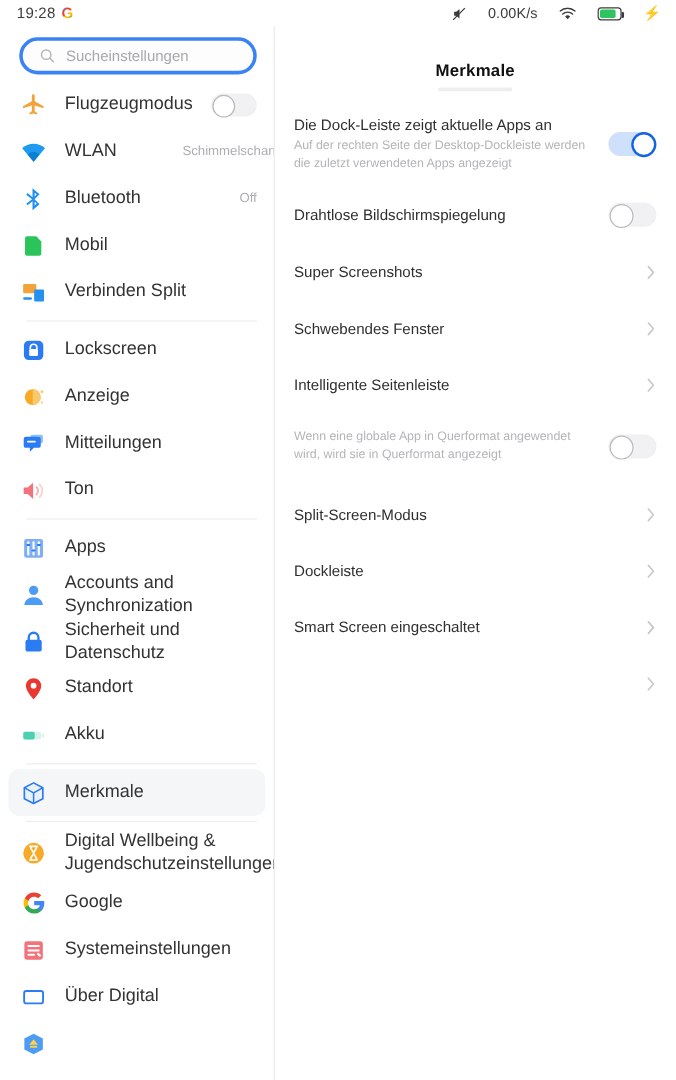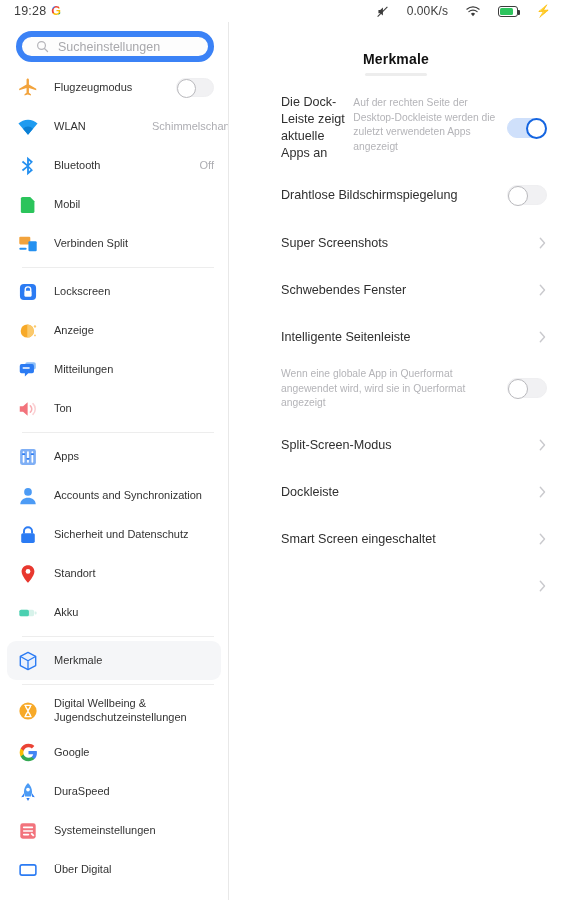--- a/index.html
+++ b/index.html
@@ -35,55 +35,55 @@
 
   
   .body-wrap { position: absolute; top: 22px; left: 0; width: 563px; height: 878px; display: flex; }
   .sidebar { width: 229px; height: 878px; background:#fff; position: relative;
              border-right: 1px solid #e8e8e8; overflow: hidden; }
   .content { flex: 1; height: 878px; background:#fff; position: relative; overflow: hidden; }
 
   
   .search-box {
     margin: 9px 14px 6px 16px; height: 31px;
-    border: 6px solid #3b82f6; border-radius: 16px; background:#fdfdfd;
+    border: 3px solid #3b82f6; border-radius: 16px; background:#fdfdfd;
     display:flex; align-items:center; gap:9px; padding: 0 14px;
   }
   .search-ph { font-size: 12.5px; color:#a8a8ac; }
   .mag { width:13px; height:13px; flex:none; }
 
   
   .srow {
     display:flex; align-items:center; height:39px; padding-left: 16px; padding-right: 14px;
     position: relative; cursor: default;
   }
   .srow.tall { height: 44px; }
   .srow.sel { background:#f5f6f8; border-radius: 9px; margin: 0 7px 0 7px; padding-left: 9px; }
   .srow .ico { width: 24px; height: 24px; flex:none; display:flex; align-items:center; justify-content:center; }
-  .srow .lbl { margin-left: 14px; font-size: 11px; color:#333; line-height:1.25; }
+  .srow .lbl { margin-left: 14px; font-size: 15px; color:#333; line-height:1.25; }
   .srow .val { margin-left:auto; font-size:11px; color:#adadb2; text-align:right; line-height:1.25; max-width:62px; }
   .srow .val.one { max-width:none; }
   .sdiv { height:1px; background:#ededed; margin: 4px 14px 4px 22px; }
 
   
   .tgl { margin-left:auto; width:38px; height:19px; border-radius:10px; background:#f1f1f3;
          border:1px solid #efeff1; position:relative; flex:none; }
   .tgl .knob { position:absolute; left:0px; top:-0.5px; width:19px; height:19px; border-radius:50%;
                background:#fff; border:1.6px solid #b9b9bd; }
 
   
   .page-title-wrap { text-align:center; padding-top: 28px; }
   .page-title { font-size:14px; font-weight:bold; color:#111; letter-spacing:.2px; display:inline-block; }
   .title-underline { width:62px; height:3px; background:#ededed; border-radius:2px; margin: 5px auto 0; }
 
   .crow {
     display:flex; align-items:center; min-height: 38px;
     padding: 0 16px 0 16px; position: relative;
   }
-  .crow .ctexts { display:flex; flex-direction:row; justify-content:center; padding-right:10px;margin-left:36px; }
+  .crow .ctexts { display:flex; flex-direction:column; justify-content:center; padding-right:10px; }
   .crow .ctitle { font-size:12.6px; color:#2f2f2f; line-height:1.35; }
   .crow .csub { font-size:10.3px; color:#b4b4b8; line-height:1.42; margin-top:2px; max-width:250px; }
   .crow .right { margin-left:auto; display:flex; align-items:center; flex:none; }
 
   .chev { width:9px; height:14px; }
   .chev path { stroke:#c9c9cd; stroke-width:1.6; fill:none; stroke-linecap:round; stroke-linejoin:round; }
 
   
   .ctgl { width:40px; height:20px; border-radius:11px; position:relative; flex:none; }
   .ctgl.off { background:#f1f1f3; border:1px solid #efeff1; }
@@ -326,31 +326,20 @@
           <svg width="21" height="21" viewBox="0 0 24 24">
             <path d="M21.6 12.2c0-.7-.06-1.4-.18-2.05H12v3.9h5.4a4.6 4.6 0 0 1-2 3v2.5h3.25c1.9-1.75 3-4.33 3-7.35z" fill="#4285F4"></path>
             <path d="M12 22c2.7 0 4.97-.9 6.63-2.43l-3.25-2.52c-.9.6-2.05.96-3.38.96-2.6 0-4.8-1.76-5.6-4.12H3.05v2.6A10 10 0 0 0 12 22z" fill="#34A853"></path>
             <path d="M6.4 13.9a6 6 0 0 1 0-3.82V7.5H3.05a10 10 0 0 0 0 9z" fill="#FBBC05"></path>
             <path d="M12 5.96c1.47 0 2.79.5 3.83 1.5l2.87-2.87C16.96 2.98 14.7 2 12 2A10 10 0 0 0 3.05 7.5L6.4 10.1c.8-2.36 3-4.14 5.6-4.14z" fill="#EA4335"></path>
           </svg>
         </span>
         <span class="lbl">Google</span>
       </div>
 
-      <div class="srow">
-        <span class="ico">
-          <svg width="22" height="22" viewBox="0 0 24 24">
-            <path d="M12 2.2c3 2.7 4.4 6.2 4.4 9.6 0 2.3-.6 4.1-1.3 5.2H8.9c-.7-1.1-1.3-2.9-1.3-5.2 0-3.4 1.4-6.9 4.4-9.6z" fill="#4C9BF5"></path>
-            <circle cx="12" cy="9.4" r="2" fill="#fff"></circle>
-            <path d="M7.6 13.4 4.6 17.8l3-.5zM16.4 13.4l3 4.4-3-.5z" fill="#2B7BF3"></path>
-            <path d="M10.2 18.6h3.6l-1.8 3.2z" fill="#2B7BF3"></path>
-          </svg>
-        </span>
-        <span class="lbl">DuraSpeed</span>
-      </div>
 
       <div class="srow">
         <span class="ico">
           <svg width="22" height="22" viewBox="0 0 24 24">
             <rect x="3.6" y="3.6" width="16.8" height="16.8" rx="2.6" fill="#F2737C"></rect>
             <g fill="#fff">
               <rect x="6.4" y="7.2" width="11.2" height="1.8" rx=".9"></rect>
               <rect x="6.4" y="11.1" width="11.2" height="1.8" rx=".9"></rect>
               <rect x="6.4" y="15" width="7" height="1.8" rx=".9"></rect>
             </g>

